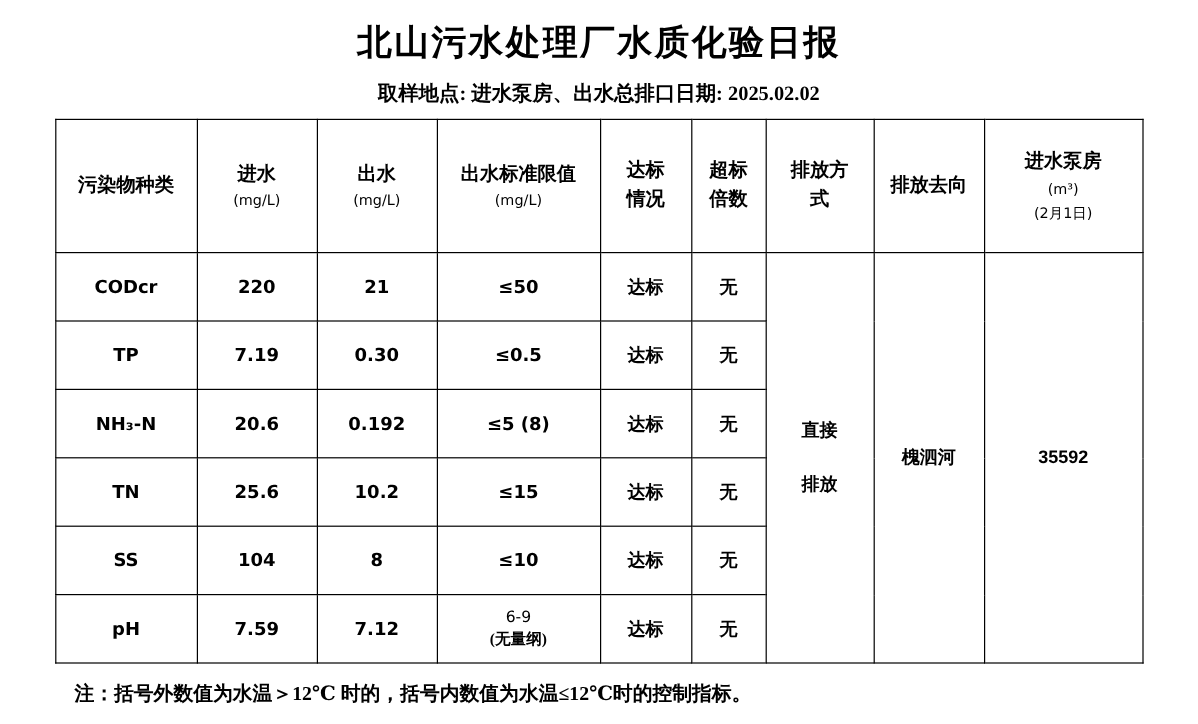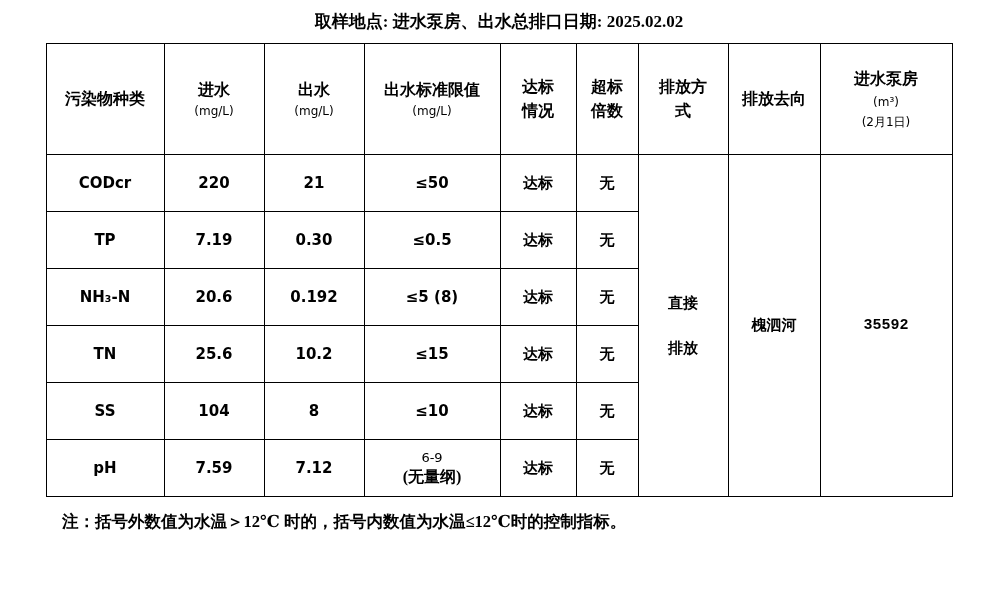--- a/index.html
+++ b/index.html
@@ -64,21 +64,21 @@
   }
   tbody td {
     height: 52px;
   }
   .big-cell {
     font-size: 17px;
   }
   .volume-cell {
     font-size: 27px;
     font-weight: normal;
-    font-family: Liberation Mono, monospace;
+    font-family: Liberation Sans, sans-serif;
     margin-left: 26px;
   }
   .mono-val {
     font-family: "DejaVu Sans", sans-serif;
     font-size: 13px;
     font-weight: normal;
   }
   .cell-name {
     font-family: "DejaVu Sans", sans-serif;
     font-size: 14px;
@@ -93,21 +93,21 @@
     font-family: "DejaVu Sans", sans-serif;
     font-size: 12px;
     font-weight: normal;
     display: block;
     margin-top: 2px;
   }
   .two-line {
     line-height: 1.5;
   }
   .ph-note {
-    font-size: 16px;
+    font-size: 13px;
     display: block;
     font-family: "Liberation Serif", "DejaVu Serif", serif;
     font-weight: bold;
     margin-top: 1px;
   }
   .footnote {
     padding: 0 62px;
     margin-top: 14px;
     font-size: 16.5px;
     font-weight: bold;
@@ -121,20 +121,21 @@
   col.c6 { width: 62px; }
   col.c7 { width: 90px; }
   col.c8 { width: 92px; }
   col.c9 { width: 132px; }
 </style>
 </head>
 <body>
 
 <div class="page">
 
+  <div class="doc-title">北山污水处理厂水质化验日报</div>
 
   <div class="meta-row">
     <div class="meta-left">取样地点: 进水泵房、出水总排口</div>
     <div class="meta-right">日期: 2025.02.02</div>
   </div>
 
   <table class="report">
     <colgroup>
       <col class="c1">
         <col class="c2">

